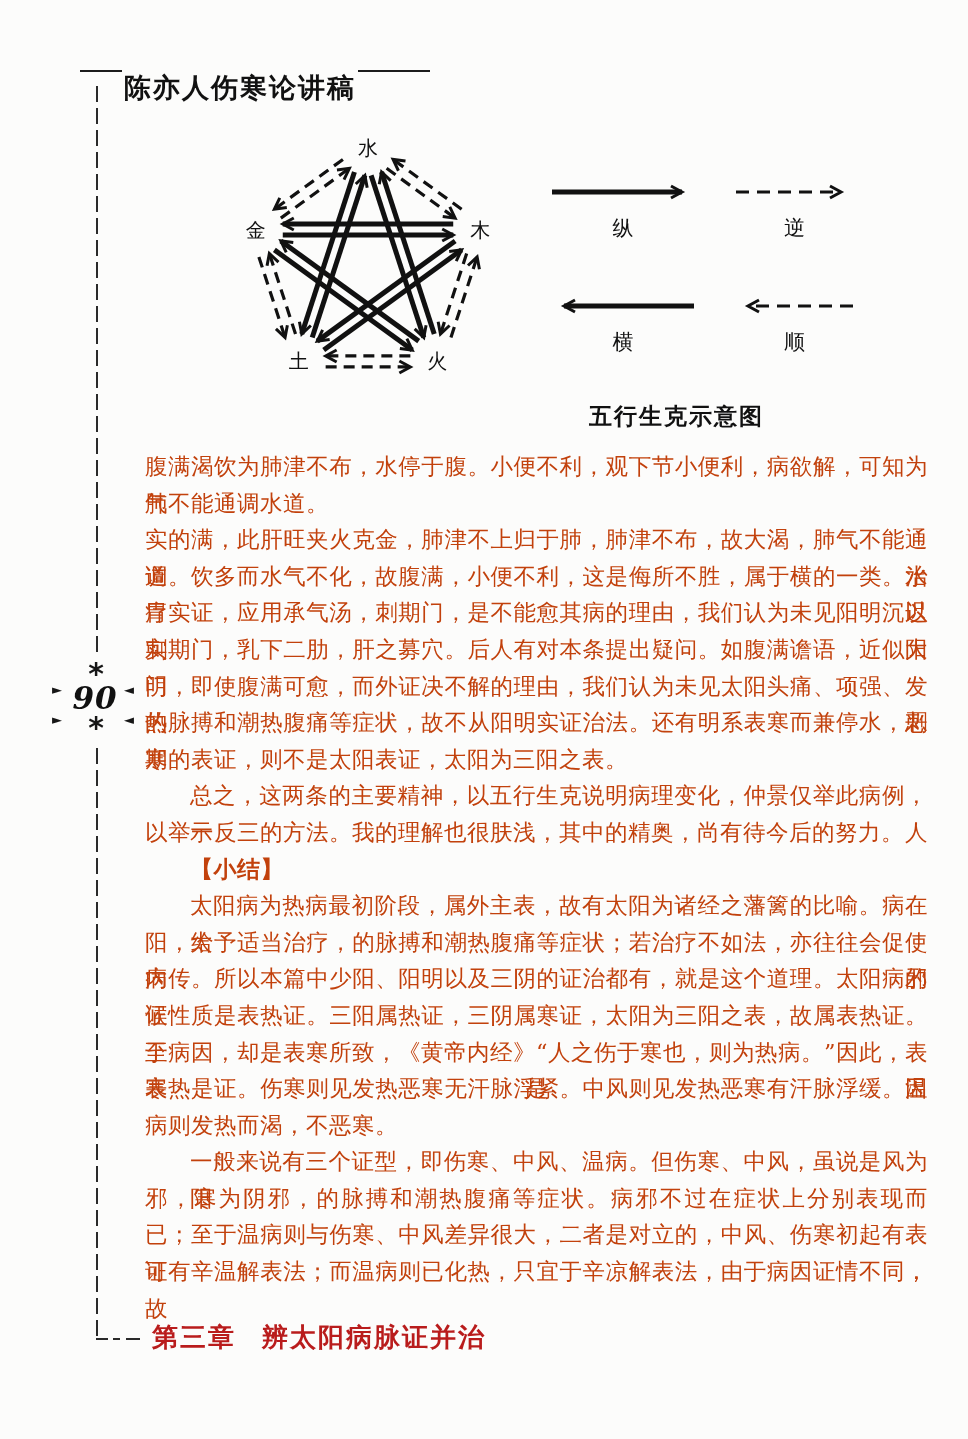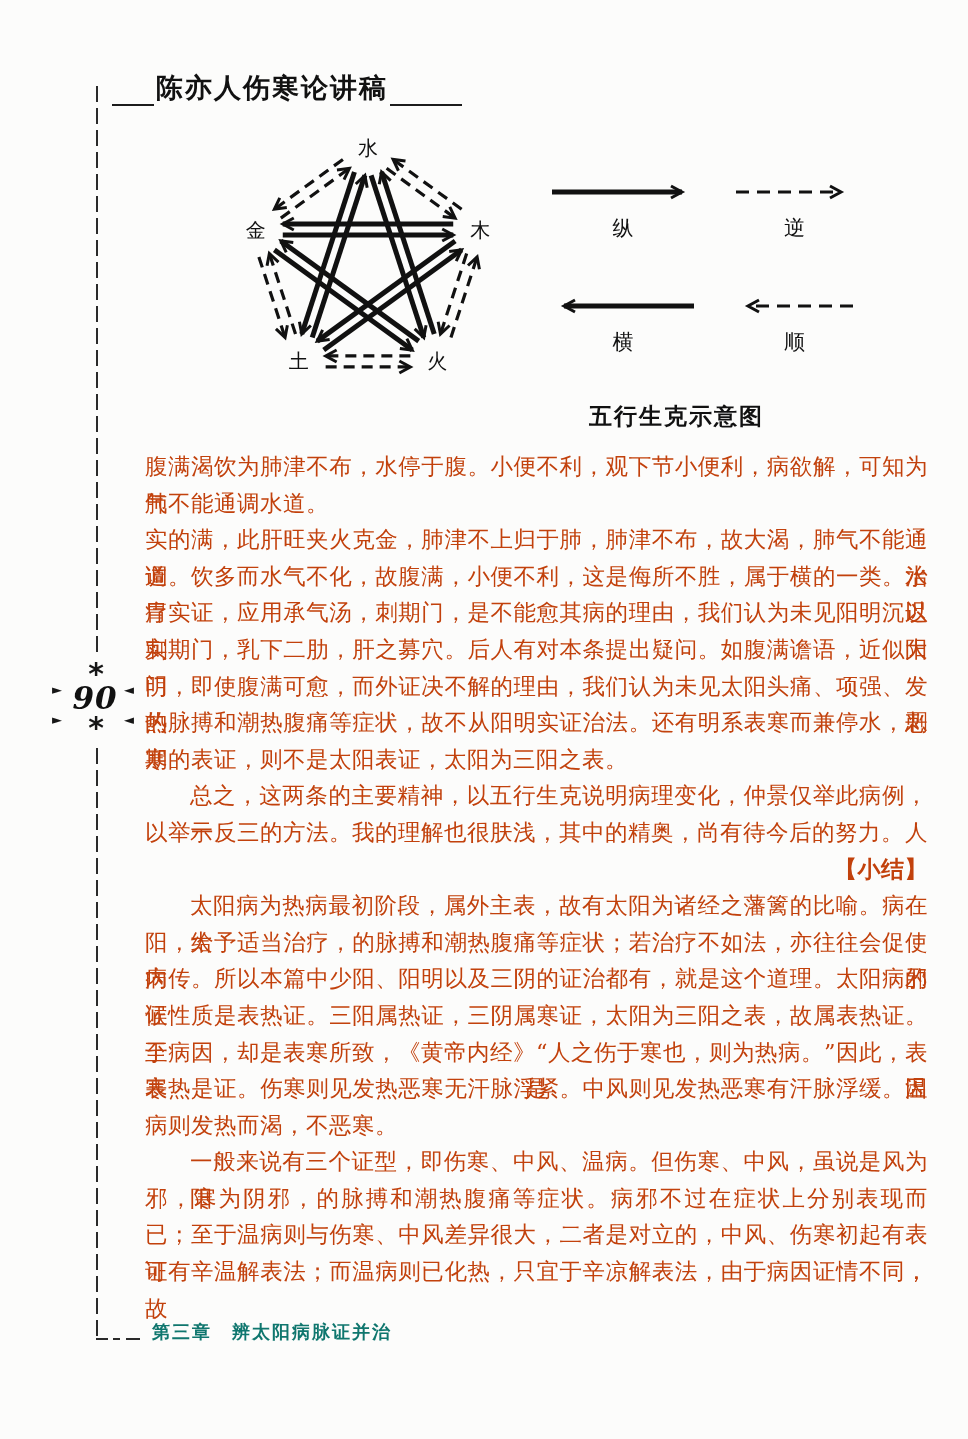--- a/index.html
+++ b/index.html
@@ -2,21 +2,21 @@
 <html><head>
 <meta charset="utf-8">
 <style>
   html,body{margin:0;padding:0;background:#e8e8e6;}
   .page{
     position:relative; width:968px; height:1439px; margin:0 auto;
     background:#fcfcfb; color:#111; overflow:hidden;
     font-family:"DejaVu Serif","Liberation Serif",serif;
   }
   
-  .header{position:absolute; left:112px; top:70px; display:flex; align-items:flex-end;}
+  .header{position:absolute; left:80px; top:70px; display:flex; align-items:flex-start;}
   .rule{height:0; border-top:2px solid #1c1c1c;}
   .rule.pre{width:42px;}
   .rule.post{width:72px;}
   .header-title{
     font-family:"DejaVu Sans","Liberation Sans",sans-serif;
     font-size:27px; font-weight:600; letter-spacing:2px; white-space:nowrap; padding:0 2px;
   }
   
   .margin-line{
     position:absolute; left:96px; width:2px;
@@ -68,27 +68,27 @@
     font-size:22.5px; line-height:36.6px; height:36.6px; white-space:nowrap;
     letter-spacing:0.5px; color:#c2410c;
   }
   .body-line.justify{
     white-space:normal; text-align:justify; text-align-last:justify;
     text-justify:distribute;
   }
   .body-line.indent{padding-left:45px;}
   .body-line.heading{
     font-family:"DejaVu Sans","Liberation Sans",sans-serif;
-    font-weight:700; font-size:23px;text-align:right;
+    font-weight:700; font-size:23px;
   }
   
   .footer{
-    position:absolute; left:152px; top:1320px; display:flex; gap:20px;
-    font-family:"DejaVu Sans","Liberation Sans",sans-serif;
-    font-size:18px; font-weight:700; letter-spacing:2px; color:#0f766e;
+    position:absolute; left:152px; top:1320px; display:flex; gap:26px;
+    font-family:"DejaVu Sans","Liberation Sans",sans-serif;
+    font-size:26px; font-weight:700; letter-spacing:2px; color:#b91c1c;
   }
 </style>
 </head>
 <body>
 
 <div class="page">
 
   <div class="header">
     <div class="rule pre"></div>
     <div class="header-title">陈亦人伤寒论讲稿</div>

